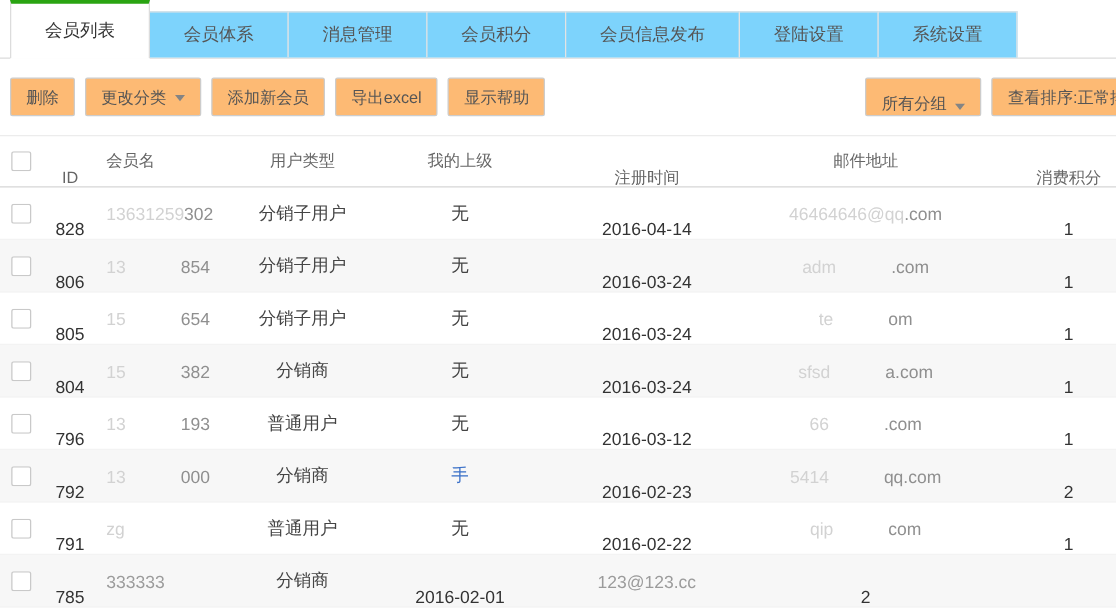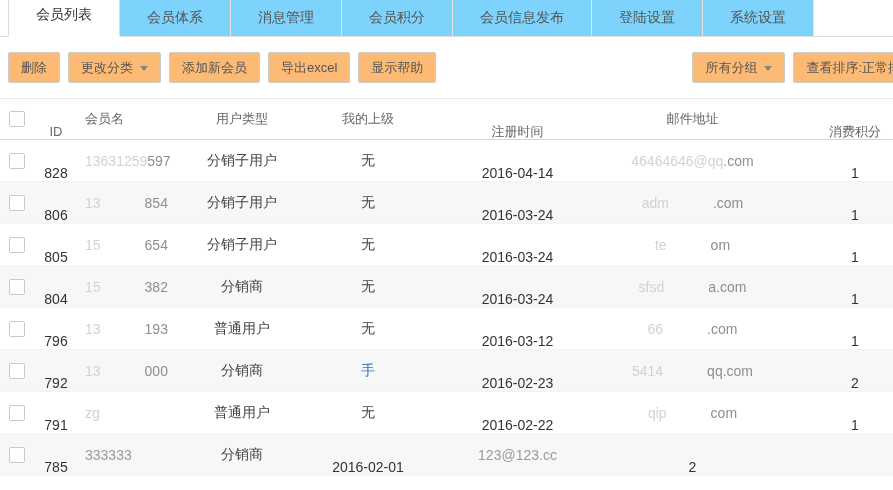--- a/index.html
+++ b/index.html
@@ -2,39 +2,39 @@
 <html><head>
 <meta charset="utf-8">
 <style>
   html,body { margin:0; padding:0; }
   body {
     width:893px; height:490px; overflow:hidden; background:#fff;
     font-family:"Liberation Sans","DejaVu Sans",sans-serif;
     -webkit-font-smoothing:antialiased;
   }
   
-  .tabbar { display:flex; align-items:flex-end; height:37px; border-bottom:1px solid #dcdcdc; padding-left:8px; box-sizing:border-box; }
+  .tabbar { display:flex; align-items:flex-end; height:47px; border-bottom:1px solid #dcdcdc; padding-left:8px; box-sizing:border-box; }
   .tab {
     box-sizing:border-box; height:37px; padding:0 27px; display:flex; align-items:center;
     background:#7dd3fc; border:1px solid #e3e3e3; margin-left:-1px; font-size:14px; color:#555;
     cursor:pointer; white-space:nowrap; border-bottom:none;
   }
   .tab:first-child { margin-left:0; }
   .tab.active {
     height:47px; background:#fff; border:1px solid #dcdcdc; border-top:3px solid #2aa412;
     border-bottom:1px solid #fff; margin-bottom:-1px; color:#333; position:relative; z-index:2;
   }
   
   .toolbar { display:flex; align-items:center; padding:15px 8px; gap:8px; width:935px; box-sizing:border-box; }
   .btn {
     background:#fdba74; border:1px solid #ccc; border-radius:2px; height:31px; padding:0 12px;
     font-size:13px; color:#555; display:inline-flex; align-items:center; cursor:pointer;
     font-family:inherit; white-space:nowrap;
   }
-  .push-right { margin-left:auto; }
+  .push-right { margin-left:auto;align-items:flex-end; }
   .caret { width:0; height:0; border:4px solid transparent; border-top:5px solid #848484; margin-left:7px; margin-top:5px; }
   
   .tbl { width:930px; font-size:14px; }
   .tr { display:grid; grid-template-columns:34px 44px 100px 128px 124px 175px 175px 150px; height:42px; align-items:center; box-sizing:border-box; }
   .tr.head { color:#666; font-size:13px; border-top:1px solid #ececec; border-bottom:1px solid #d6d6d6; }
   .tr.data { border-bottom:1px solid #f3f3f3; }
   .tr.alt { background:#f7f7f7; }
   .td { text-align:center; overflow:hidden; white-space:nowrap; }
   .c-name { text-align:left; padding-left:7px; }
   .c-id, .c-date, .c-points { color:#333;margin-top:25px; }
@@ -89,21 +89,21 @@
         <div class="td c-sup">我的上级</div>
         <div class="td c-date">注册时间</div>
         <div class="td c-email">邮件地址</div>
         <div class="td c-points">消费积分</div>
       </div>
       <div class="tr data">
         <div class="td">
           <div class="cb"></div>
         </div>
         <div class="td c-id">828</div>
-        <div class="td c-name"><span class="faint">13631259</span><span class="dim">597</span></div>
+        <div class="td c-name"><span class="faint">13631259</span><span class="dim">302</span></div>
         <div class="td c-type">分销子用户</div>
         <div class="td c-sup">无</div>
         <div class="td c-date">2016-04-14</div>
         <div class="td c-email"><span class="faint">46464646@qq</span><span class="dim">.com</span></div>
         <div class="td c-points">1</div>
       </div>
       <div class="tr data alt">
         <div class="td">
           <div class="cb"></div>
         </div>

